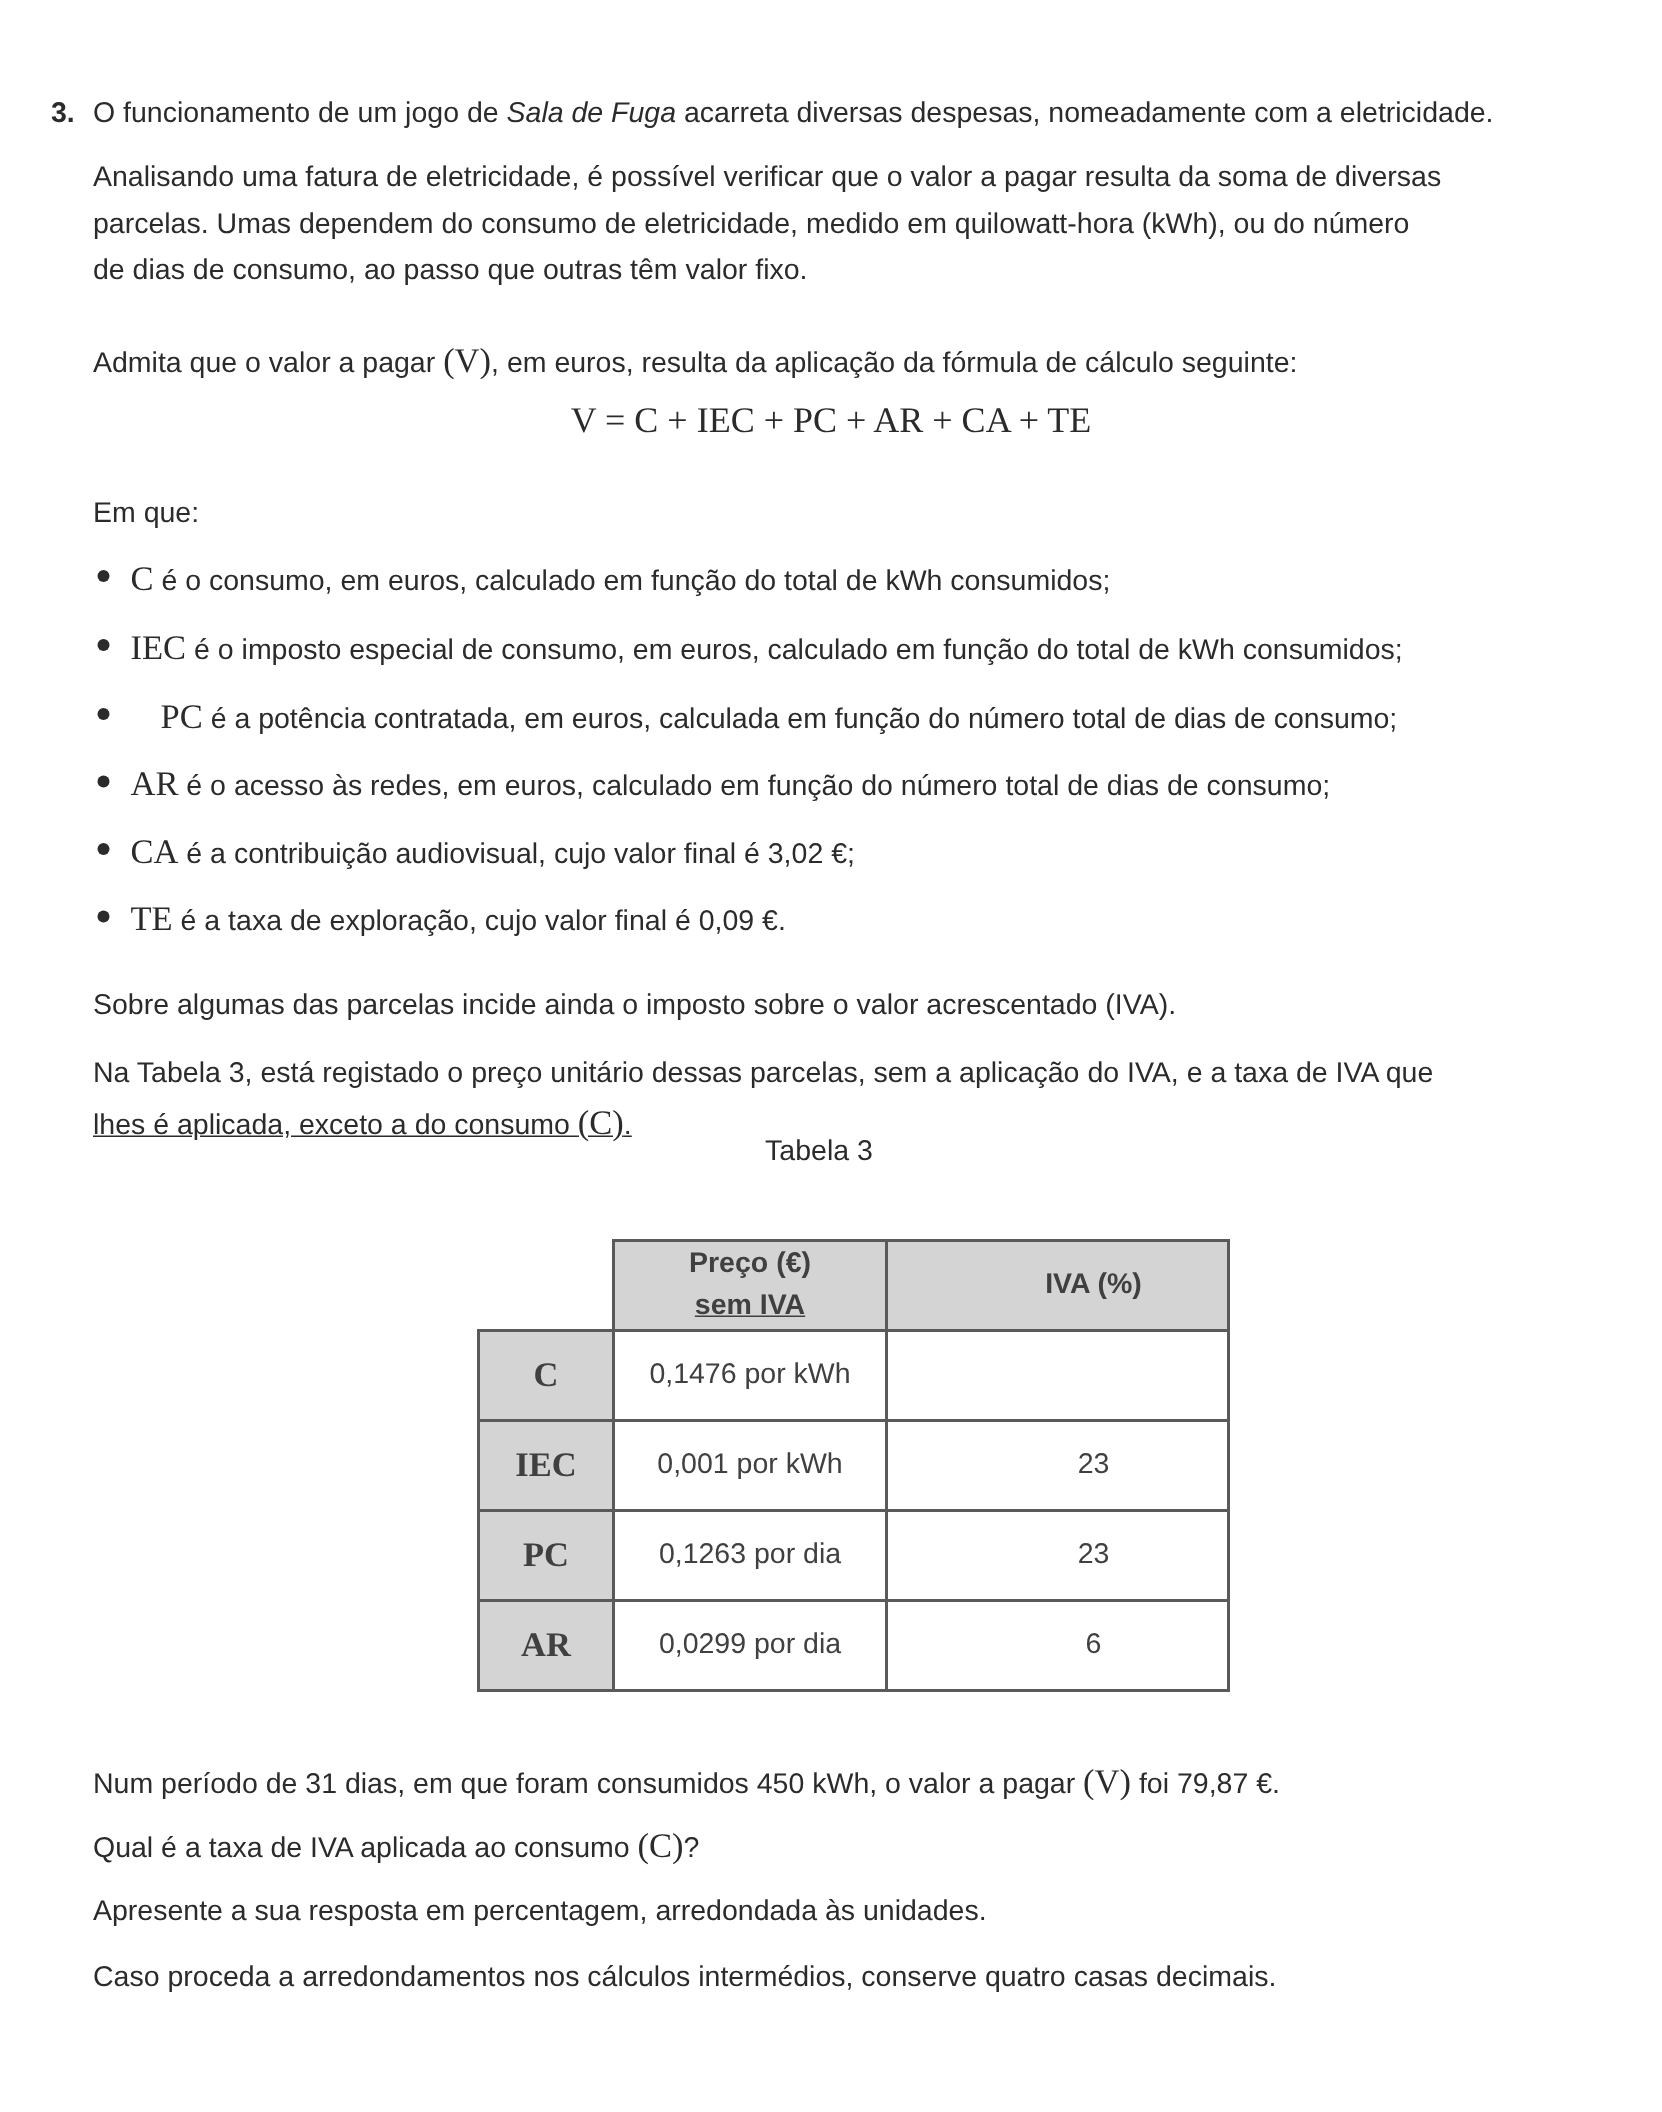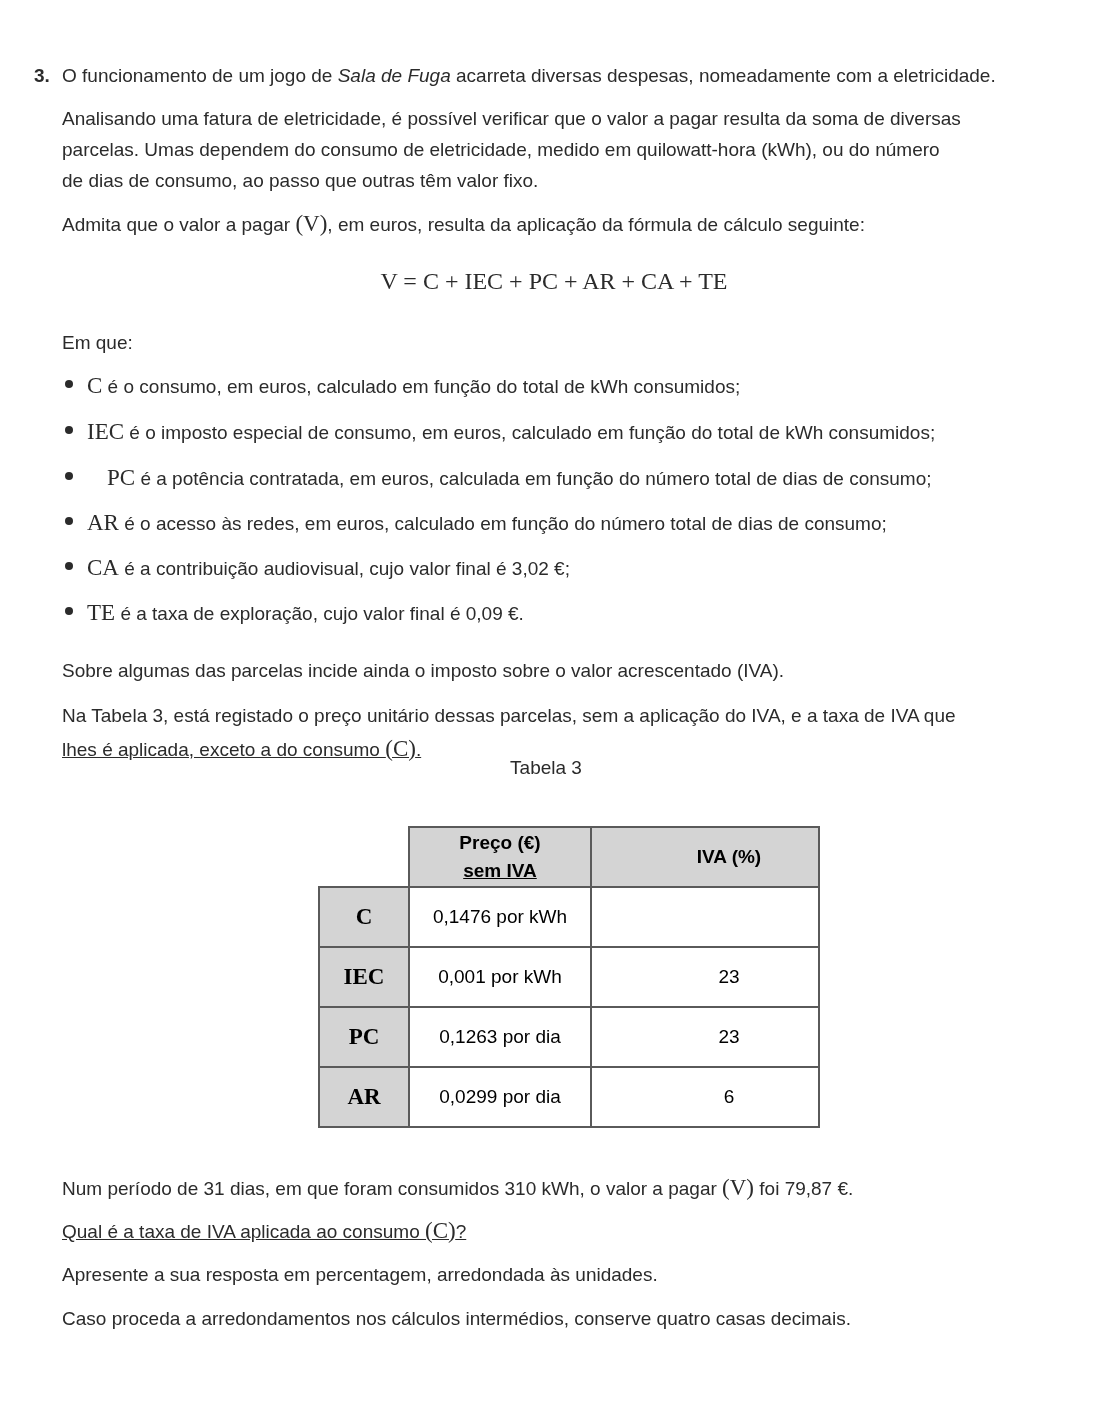--- a/index.html
+++ b/index.html
@@ -10,21 +10,21 @@
   .serif { font-family: "Liberation Serif", serif; font-size: 23px; }
   .line { position: absolute; white-space: nowrap; line-height: 1; }
   .qnum { font-weight: bold; position: absolute; left: 34px; }
   .item-text { position: absolute; left: 62px; }
   .bullet { position: absolute; left: 65px; width: 8px; height: 8px; border-radius: 50%; background: #2b2b2b; }
   .btext { position: absolute; left: 87px; white-space: nowrap; }
   .formula { position: absolute; left: 0; width: 1108px; text-align: center; font-family: "Liberation Serif", serif; font-size: 24px; top: 269px; }
   .caption { position: absolute; left: 318px; width: 456px; text-align: center; top: 758px; font-size: 19px; }
   table.t3 {
     position: absolute; left: 318px; top: 826px; border-collapse: collapse;
-    font-family: "Liberation Sans", sans-serif; font-size: 19px; color: #000000;
+    font-family: "Liberation Sans", sans-serif; font-size: 19px; color: #404040;
   }
   table.t3 td { border: 2px solid #5a5a5a; text-align: center; padding: 0; }
   table.t3 td.blank { border-top: none; border-left: none; background: #ffffff; }
   table.t3 td.hdr { background: #d4d4d4; font-weight: bold; height: 58px; }
   table.t3 td.rowh { background: #d4d4d4; font-family: "Liberation Serif", serif; font-weight: bold; font-size: 23px; width: 88px; height: 58px; }
   table.t3 td.c1 { width: 180px; }
   table.t3 td.c2 { width: 178px; padding-left: 48px; }
 </style>
 </head>
 <body>
@@ -32,21 +32,21 @@
 <div>
   <span class="line qnum" style="top:66px;">3.</span>
   <div class="line item-text" style="top:66px;">
     <span>O funcionamento de um jogo de </span><i>Sala de Fuga</i><span> acarreta diversas despesas, nomeadamente com a eletricidade.</span>
   </div>
 
   <div class="line item-text" style="top:109px;">Analisando uma fatura de eletricidade, é possível verificar que o valor a pagar resulta da soma de diversas</div>
   <div class="line item-text" style="top:140px;">parcelas. Umas dependem do consumo de eletricidade, medido em quilowatt-hora (kWh), ou do número</div>
   <div class="line item-text" style="top:171px;">de dias de consumo, ao passo que outras têm valor fixo.</div>
 
-  <div class="line item-text" style="top:212px;">
+  <div class="line item-text" style="top:229px;">
     <span>Admita que o valor a pagar </span><span class="serif">(V)</span><span>, em euros, resulta da aplicação da fórmula de cálculo seguinte:</span>
   </div>
 
   <div class="formula line">V = C + IEC + PC + AR + CA + TE</div>
 
   <div class="line item-text" style="top:333px;">Em que:</div>
 
   <div>
     <span class="bullet" style="top:380px;"></span>
     <div class="btext" style="top:373px;"><span class="serif">C</span><span> é o consumo, em euros, calculado em função do total de kWh consumidos;</span></div>
@@ -103,20 +103,20 @@
     </tr>
     <tr>
       <td class="rowh">AR</td>
       <td class="c1">0,0299 por dia</td>
       <td class="c2">6</td>
     </tr>
   </tbody>
     </table>
 
   <div class="line item-text" style="top:1176px;">
-    <span>Num período de 31 dias, em que foram consumidos 310 kWh, o valor a pagar </span><span class="serif">(V)</span><span> foi 79,87 €.</span>
+    <span>Num período de 31 dias, em que foram consumidos 450 kWh, o valor a pagar </span><span class="serif">(V)</span><span> foi 79,87 €.</span>
   </div>
-  <div class="line item-text" style="top:1219px;text-decoration:underline;">
+  <div class="line item-text" style="top:1219px;">
     <span>Qual é a taxa de IVA aplicada ao consumo </span><span class="serif">(C)</span><span>?</span>
   </div>
   <div class="line item-text" style="top:1265px;">Apresente a sua resposta em percentagem, arredondada às unidades.</div>
   <div class="line item-text" style="top:1309px;">Caso proceda a arredondamentos nos cálculos intermédios, conserve quatro casas decimais.</div>
 </div>
 
 </body></html>

